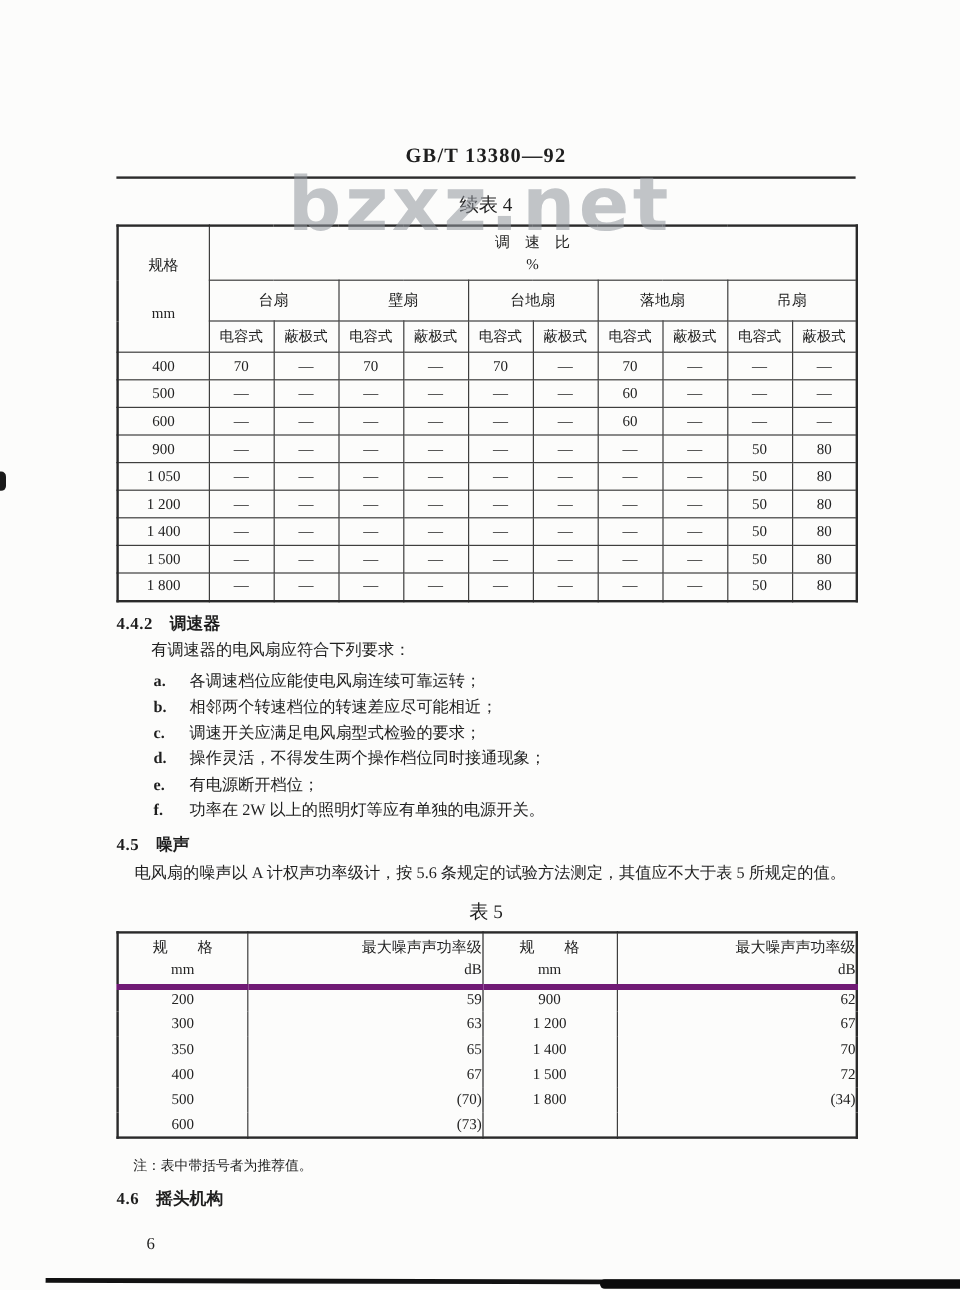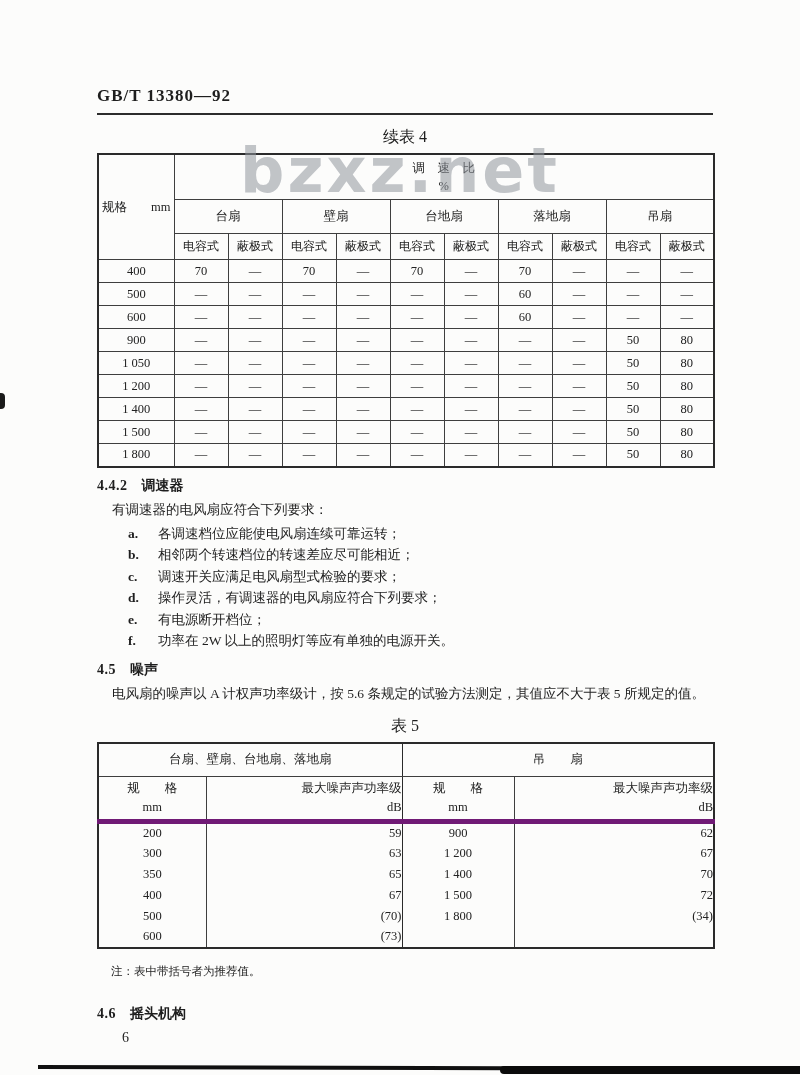--- a/index.html
+++ b/index.html
@@ -12,21 +12,22 @@
   .page {
     position: relative;
     width: 800px;
     height: 1075px;
     background: #fcfcfb;
     overflow: hidden;
   }
   .content { position: relative; margin: 0 87px 0 97px; width: 616px; }
 
   .doc-header {
-    padding-top: 86px;
+    padding-top: 120px;
+    text-align: center;
     font-size: 17px;
     font-weight: bold;
     letter-spacing: 1px;
   }
   .header-rule { height: 2px; background: #2c2c2c; margin-top: 7px; }
 
   .tbl-caption { text-align: center; font-size: 16px; margin: 12px 0 5px; }
 
   table { border-collapse: collapse; table-layout: fixed; width: 616px; }
 
@@ -35,32 +36,32 @@
   .t4 th, .t4 td {
     border: 1px solid #3e3e3e;
     text-align: center;
     font-weight: normal;
     font-size: 12.5px;
     padding: 0;
     color: #222;
   }
   .t4 td { height: 23px; }
   .spec-stack {
-    display: flex; flex-direction: row;
+    display: flex; flex-direction: column;
     justify-content: center; align-items: center;
     gap: 24px; height: 96px;
   }
   .group-stack { line-height: 18px; padding: 4px 0; }
   .t4 tr.fan-row th { height: 34px; }
   .t4 tr.sub-row th { height: 26px; font-size: 12px; }
 
   
   .sec-heading { margin: 9px 0 4px; font-size: 14px; font-weight: 600; }
   .sec-heading .sec-num { margin-right: 14px; letter-spacing: 0.5px; }
-  .intro { margin-left: 15px; font-size: 13.5px; line-height: 21px; margin-bottom: 3px; }
+  .intro { margin-left: 29px; font-size: 13.5px; line-height: 21px; margin-bottom: 3px; font-family: Liberation Mono, monospace; }
   .list { margin-left: 31px; }
   .list-item { display: flex; font-size: 13.5px; line-height: 21.5px; }
   .li-label { width: 30px; font-weight: 600; flex: 0 0 30px; }
   .para { font-size: 13.5px; line-height: 21px; text-indent: 15px; margin: 2px 0 4px; }
 
   
   .t5 { border: 2px solid #2a2a2a; }
   .t5 th, .t5 td {
     text-align: center;
     font-weight: normal;
@@ -71,21 +72,21 @@
   .t5 tr.group-row th { height: 34px; border-bottom: 1px solid #3e3e3e; }
   .t5 tr.colhead-row th {
     height: 42px; border-bottom: 5px solid #701a75;
     line-height: 19px; padding: 2px 0; vertical-align: middle;
   }
   .t5 td { height: 21px; }
   .t5 .vline { border-left: 1px solid #3e3e3e; text-align: right; }
   .t5 .mid  { border-left: 1px solid #2a2a2a; }
 
   .note { font-size: 11.5px; margin: 15px 0 0 14px; }
-  .sec-46 { margin-top: 26px; }
+  .sec-46 { margin-top: 11px; }
 
   .page-num { position: absolute; left: 122px; top: 1030px; font-size: 14px; }
 
   
   .watermark {
     position: absolute;
     left: 50%; top: 134px;
     transform: translateX(-50%);
     font-family: "DejaVu Sans", "Liberation Sans", sans-serif;
     font-weight: bold;
@@ -299,21 +300,21 @@
       <div class="list-item">
         <span class="li-label">b.</span>
           <span>相邻两个转速档位的转速差应尽可能相近；</span>
       </div>
       <div class="list-item">
         <span class="li-label">c.</span>
           <span>调速开关应满足电风扇型式检验的要求；</span>
       </div>
       <div class="list-item">
         <span class="li-label">d.</span>
-          <span>操作灵活，有调速器的电风扇应符合下列要求；</span>
+          <span>操作灵活，不得发生两个操作档位同时接通现象；</span>
       </div>
       <div class="list-item">
         <span class="li-label">e.</span>
           <span>有电源断开档位；</span>
       </div>
       <div class="list-item">
         <span class="li-label">f.</span>
           <span>功率在 2W 以上的照明灯等应有单独的电源开关。</span>
       </div>
     </div>
@@ -326,24 +327,20 @@
     <div class="tbl-caption">表 5</div>
 
     <table class="t5">
       <colgroup>
         <col style="width:108px">
         <col style="width:196px">
         <col style="width:112px">
         <col style="width:200px">
       </colgroup>
       <thead>
-        <tr class="group-row">
-          <th colspan="2">台扇、壁扇、台地扇、落地扇</th>
-          <th colspan="2" class="mid">吊　　扇</th>
-        </tr>
         <tr class="colhead-row">
           <th>
             <div>规　　格</div>
             <div>mm</div>
           </th>
           <th class="vline">
             <div>最大噪声声功率级</div>
             <div>dB</div>
           </th>
           <th class="mid">

